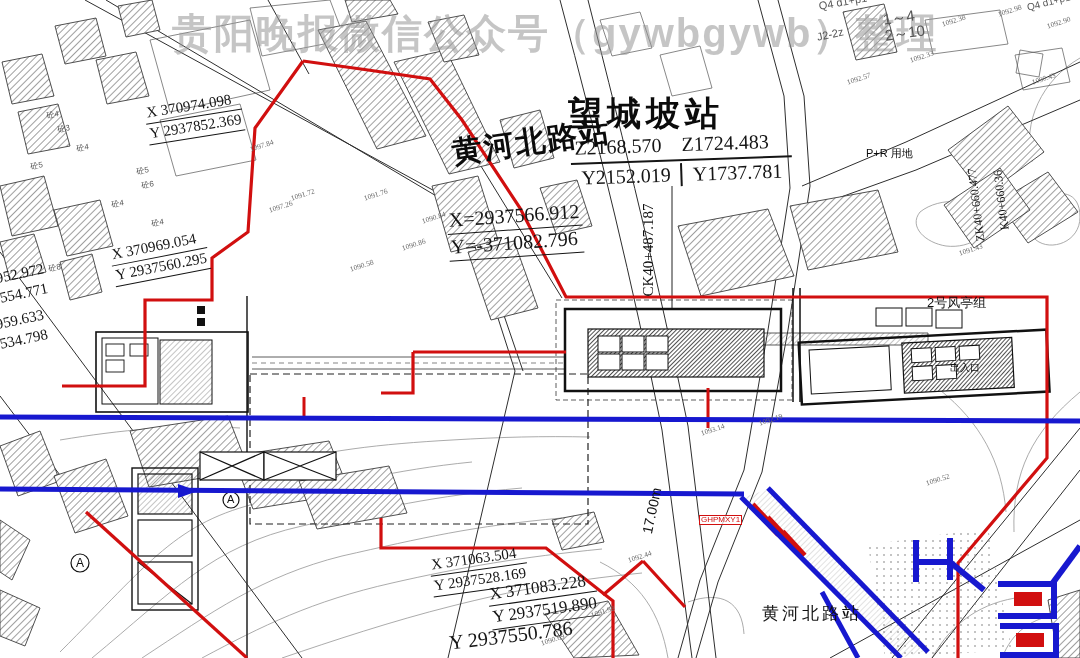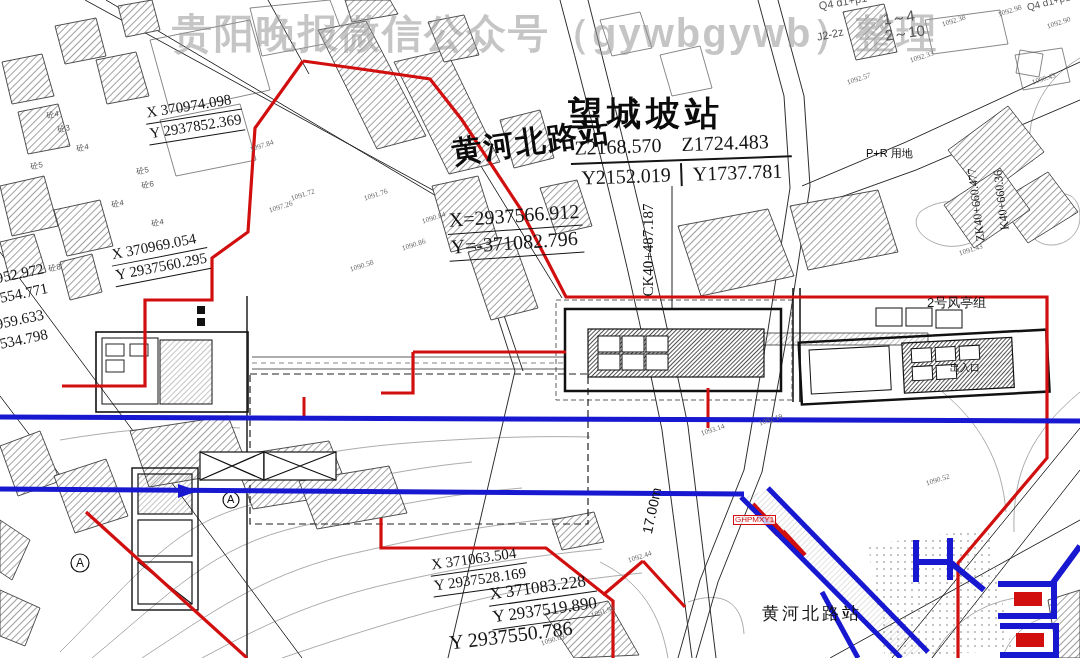--- a/index.html
+++ b/index.html
@@ -308,21 +308,21 @@
       <div class="coord" style="left: 446px; top: 631px; font-size: 20px; transform: rotate(-7deg);">
         <div class="cl">Y 2937550.786</div>
       </div>
       <div class="lab cent serif" style="left: 648px; top: 250px; font-size: 15px; color: rgb(17, 17, 17); transform: translate(-50%, -50%) rotate(-90deg);">CK40+487.187</div>
       <div class="lab cent serif" style="left: 976px; top: 205px; font-size: 12px; color: rgb(17, 17, 17); transform: translate(-50%, -50%) rotate(-97deg);">ZK40+660.477</div>
       <div class="lab cent serif" style="left: 1001px; top: 200px; font-size: 12px; color: rgb(17, 17, 17); transform: translate(-50%, -50%) rotate(-97deg);">K40+660.36</div>
       <div class="lab " style="left: 927px; top: 296px; font-size: 13px; color: rgb(17, 17, 17);">2号风亭组</div>
       <div class="lab " style="left: 762px; top: 605px; font-size: 17px; color: rgb(17, 17, 17); letter-spacing: 3px;">黄河北路站</div>
       <div class="lab " style="left: 640px; top: 532px; font-size: 14px; color: rgb(17, 17, 17); transform: rotate(-78deg);">17.00m</div>
       <div class="lab " style="left: 950px; top: 363px; font-size: 10px; color: rgb(17, 17, 17);">出入口</div>
-      <div class="lab boxed" style="left: 699px; top: 515px; font-size: 8px; color: rgb(209, 15, 15); margin-left: 34px;">GHPMXY1</div>
+      <div class="lab boxed" style="left: 699px; top: 515px; font-size: 8px; color: rgb(209, 15, 15);">GHPMXY1</div>
       <div class="lab " style="left: 818px; top: 1px; font-size: 11px; color: rgb(85, 85, 85); transform: rotate(-10deg);">Q4 d1+p1</div>
       <div class="lab " style="left: 882px; top: 12px; font-size: 15px; color: rgb(85, 85, 85); transform: rotate(-8deg);">1～4</div>
       <div class="lab " style="left: 884px; top: 28px; font-size: 15px; color: rgb(85, 85, 85); transform: rotate(-8deg);">2～10</div>
       <div class="lab " style="left: 816px; top: 32px; font-size: 11px; color: rgb(85, 85, 85); transform: rotate(-12deg);">J2-2z</div>
       <div class="lab " style="left: 1026px; top: 3px; font-size: 10px; color: rgb(85, 85, 85); transform: rotate(-14deg);">Q4 d1+p1</div>
       <div class="lab " style="left: 76px; top: 557px; font-size: 12px; color: rgb(17, 17, 17);">A</div>
       <div class="lab " style="left: 227px; top: 494px; font-size: 11px; color: rgb(17, 17, 17);">A</div>
       <div class="lab serif elev" style="left: 997px; top: 11px; font-size: 7.5px; color: rgb(106, 106, 106); transform: rotate(-18deg);">1092.98</div>
       <div class="lab serif elev" style="left: 941px; top: 21px; font-size: 7.5px; color: rgb(106, 106, 106); transform: rotate(-18deg);">1092.38</div>
       <div class="lab serif elev" style="left: 909px; top: 57px; font-size: 7.5px; color: rgb(106, 106, 106); transform: rotate(-18deg);">1092.33</div>

